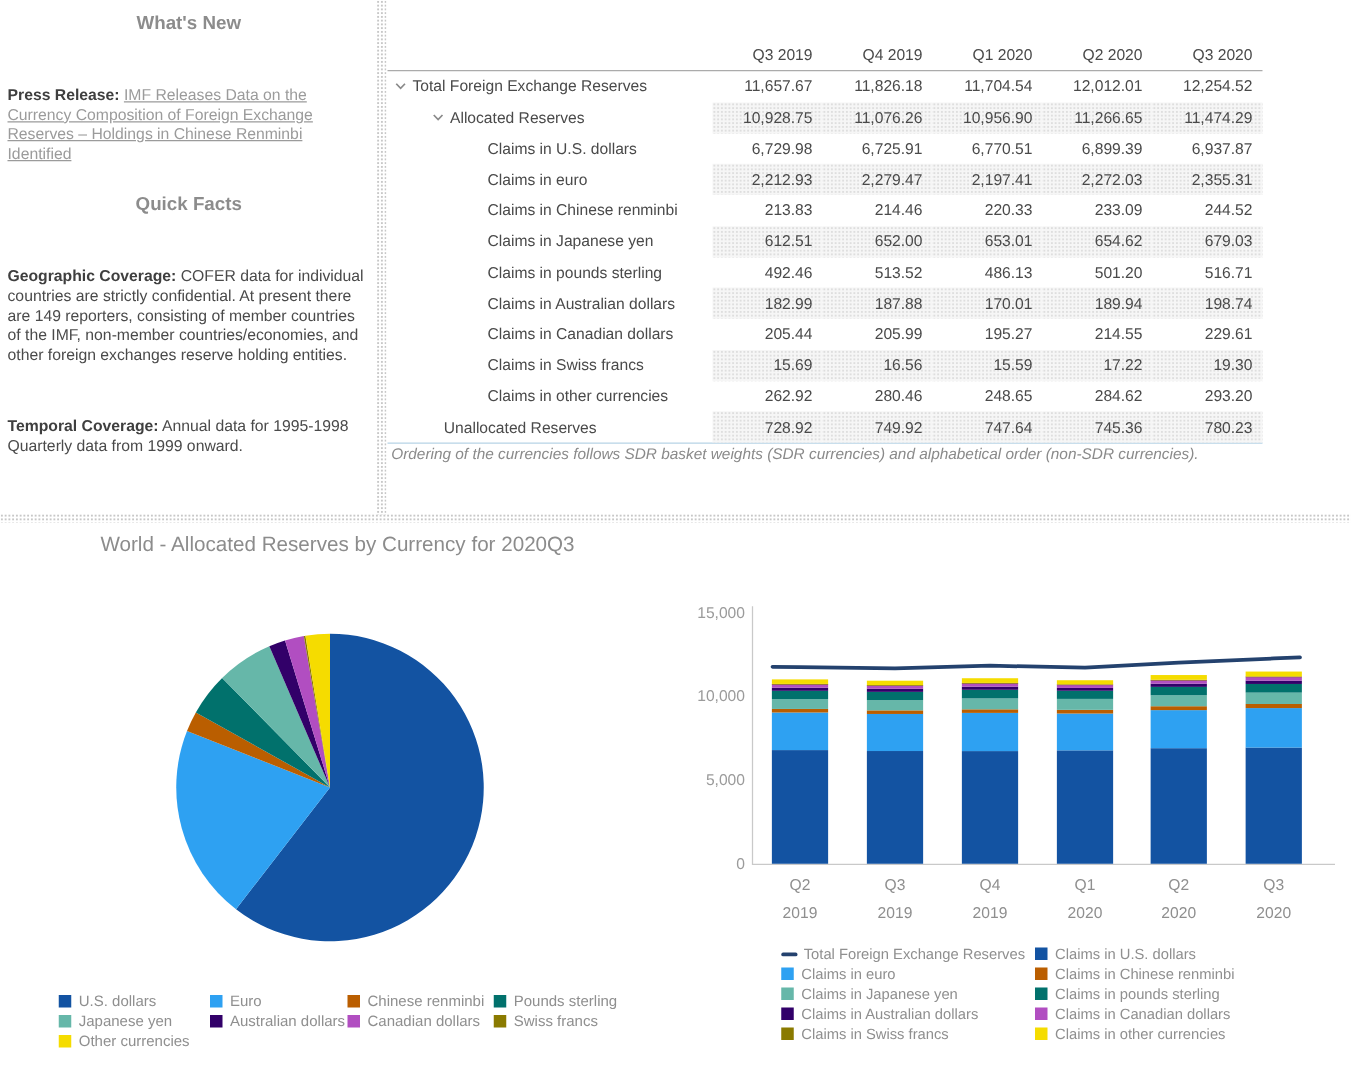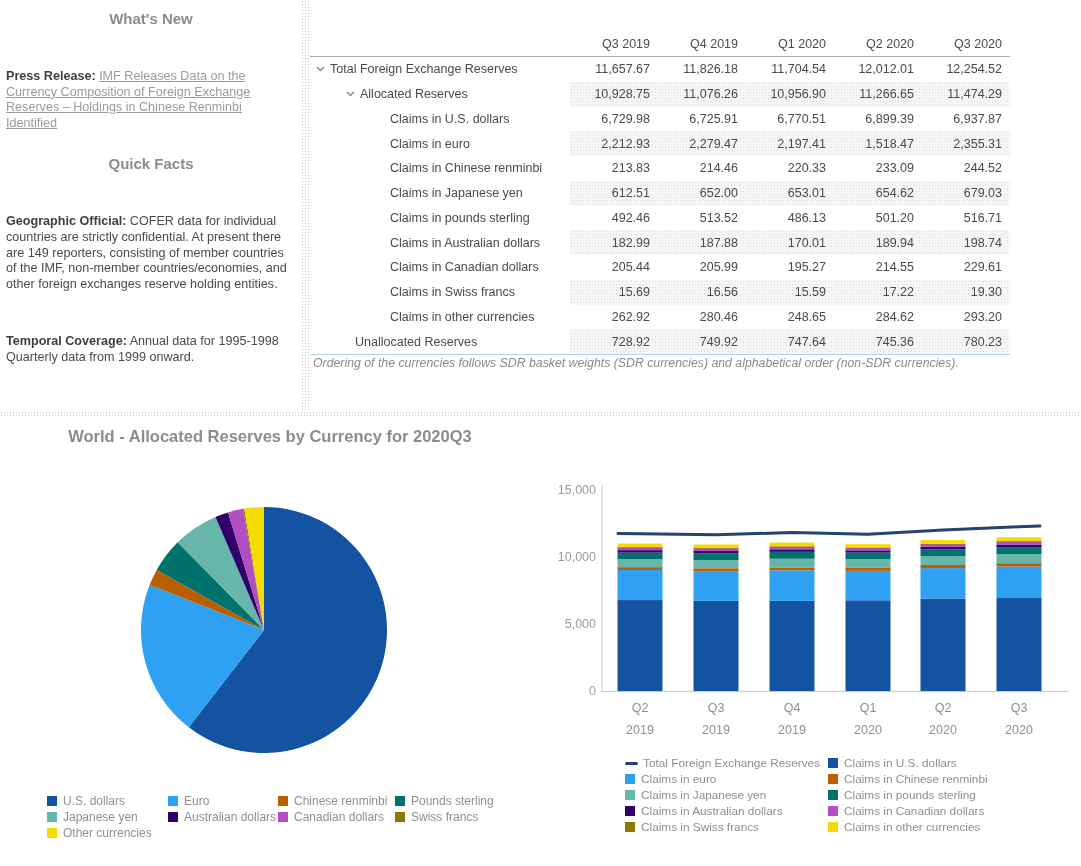--- a/index.html
+++ b/index.html
@@ -36,21 +36,21 @@
   .striped .tnum { background-image:radial-gradient(circle,#DEDEDE 0.9px, transparent 1px);
                    background-size:3px 3px; background-color:#F6F6F6; }
   .chev { position:absolute; top:50%; transform:translateY(-50%); line-height:0; cursor:pointer; }
   #table-footnote { position:absolute; top:356px; left:3px; width:697px;
                     font-size:12.3px; font-style:italic; color:#8A8A8A; }
 
   
   #pie-panel { left:0; top:420px; width:540px; height:446px; }
   #bar-panel { left:540px; top:420px; width:541px; height:446px; }
   .chart-title { position:absolute; top:6px; left:0; width:100%; text-align:center;
-                 font-size:16.5px; font-weight:bold; color:#8C8C8C; line-height:1.3; }
+                 font-size:16.5px; font-weight:normal; color:#8C8C8C; line-height:1.3; }
   #pie-svg { position:absolute; left:0; top:36px; }
   #bar-svg { position:absolute; left:0; top:60px; }
   svg text { font-family:"Liberation Sans", sans-serif; }
 
   
   .legend { position:absolute; font-size:12px; color:#8F8F8F; }
   #pie-legend { left:47px; top:373px; display:grid; grid-template-columns:121px 110px 117px auto;
                 grid-auto-rows:16px; }
   #bar-legend { left:85px; top:335px; display:grid; grid-template-columns:203px auto;
                 grid-auto-rows:16px; font-size:11.8px; }
@@ -60,21 +60,21 @@
 </style>
 </head>
 <body>
 
 <div id="sidebar" class="abs">
   <div class="side-h">What's New</div>
   <div class="side-p"><span class="side-b">Press Release:</span>
     <span class="side-link">IMF Releases Data on the Currency Composition of Foreign Exchange Reserves – Holdings in Chinese Renminbi Identified</span>
   </div>
   <div class="side-h" style="margin-top:24px;">Quick Facts</div>
-  <div class="side-p"><span class="side-b">Geographic Official:</span><span> COFER data for individual countries are strictly confidential. At present there are 149 reporters, consisting of member countries of the IMF, non-member countries/economies, and other foreign exchanges reserve holding entities.</span>
+  <div class="side-p"><span class="side-b">Geographic Coverage:</span><span> COFER data for individual countries are strictly confidential. At present there are 149 reporters, consisting of member countries of the IMF, non-member countries/economies, and other foreign exchanges reserve holding entities.</span>
   </div>
   <div class="side-p"><span class="side-b">Temporal Coverage:</span><span> Annual data for 1995-1998 Quarterly data from 1999 onward.</span>
   </div>
 </div>
 <div id="vsep" class="abs"></div>
 <div id="hsep" class="abs"></div>
 
 <div id="table-panel" class="abs">
   <div id="table-head" class="tgrid">
     <div></div>
@@ -111,21 +111,21 @@
         <div class="tnum">6,725.91</div>
         <div class="tnum">6,770.51</div>
         <div class="tnum">6,899.39</div>
         <div class="tnum">6,937.87</div>
       </div>
       <div class="tgrid trow striped">
         <div class="tlabel" style="padding-left: 80px;"><span>Claims in euro</span></div>
         <div class="tnum">2,212.93</div>
         <div class="tnum">2,279.47</div>
         <div class="tnum">2,197.41</div>
-        <div class="tnum">1,518.47</div>
+        <div class="tnum">2,272.03</div>
         <div class="tnum">2,355.31</div>
       </div>
       <div class="tgrid trow">
         <div class="tlabel" style="padding-left: 80px;"><span>Claims in Chinese renminbi</span></div>
         <div class="tnum">213.83</div>
         <div class="tnum">214.46</div>
         <div class="tnum">220.33</div>
         <div class="tnum">233.09</div>
         <div class="tnum">244.52</div>
       </div>

